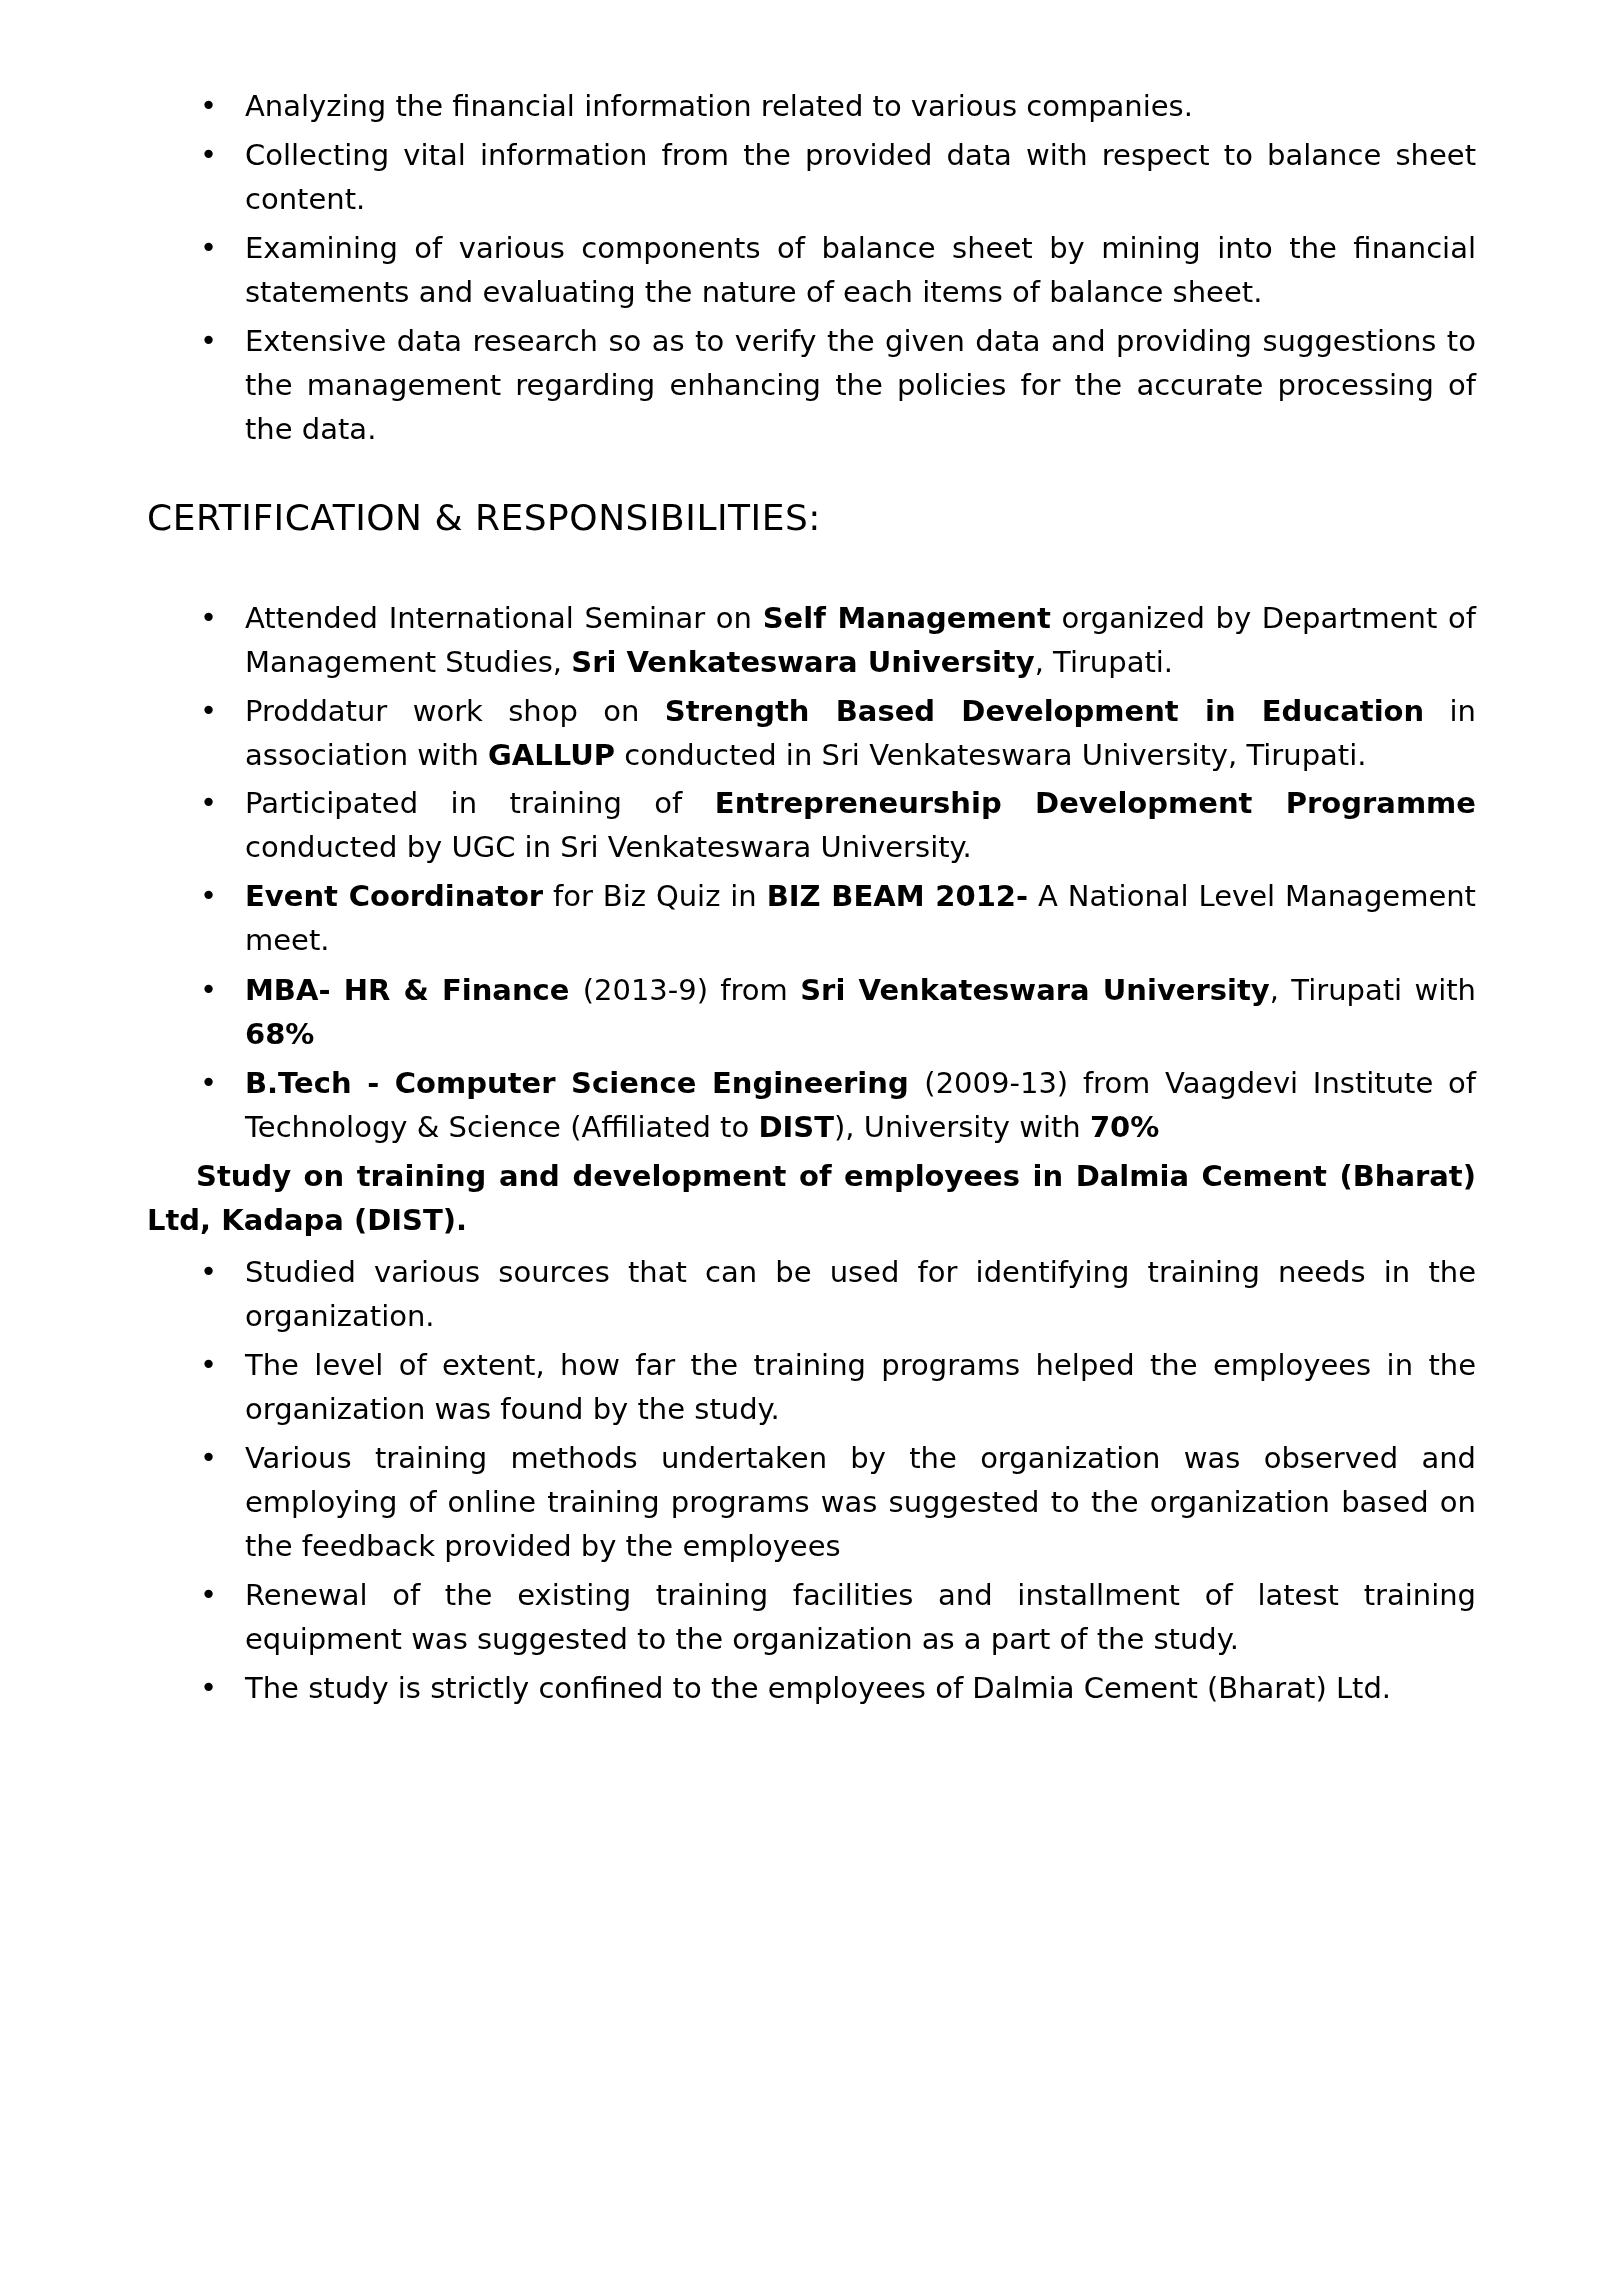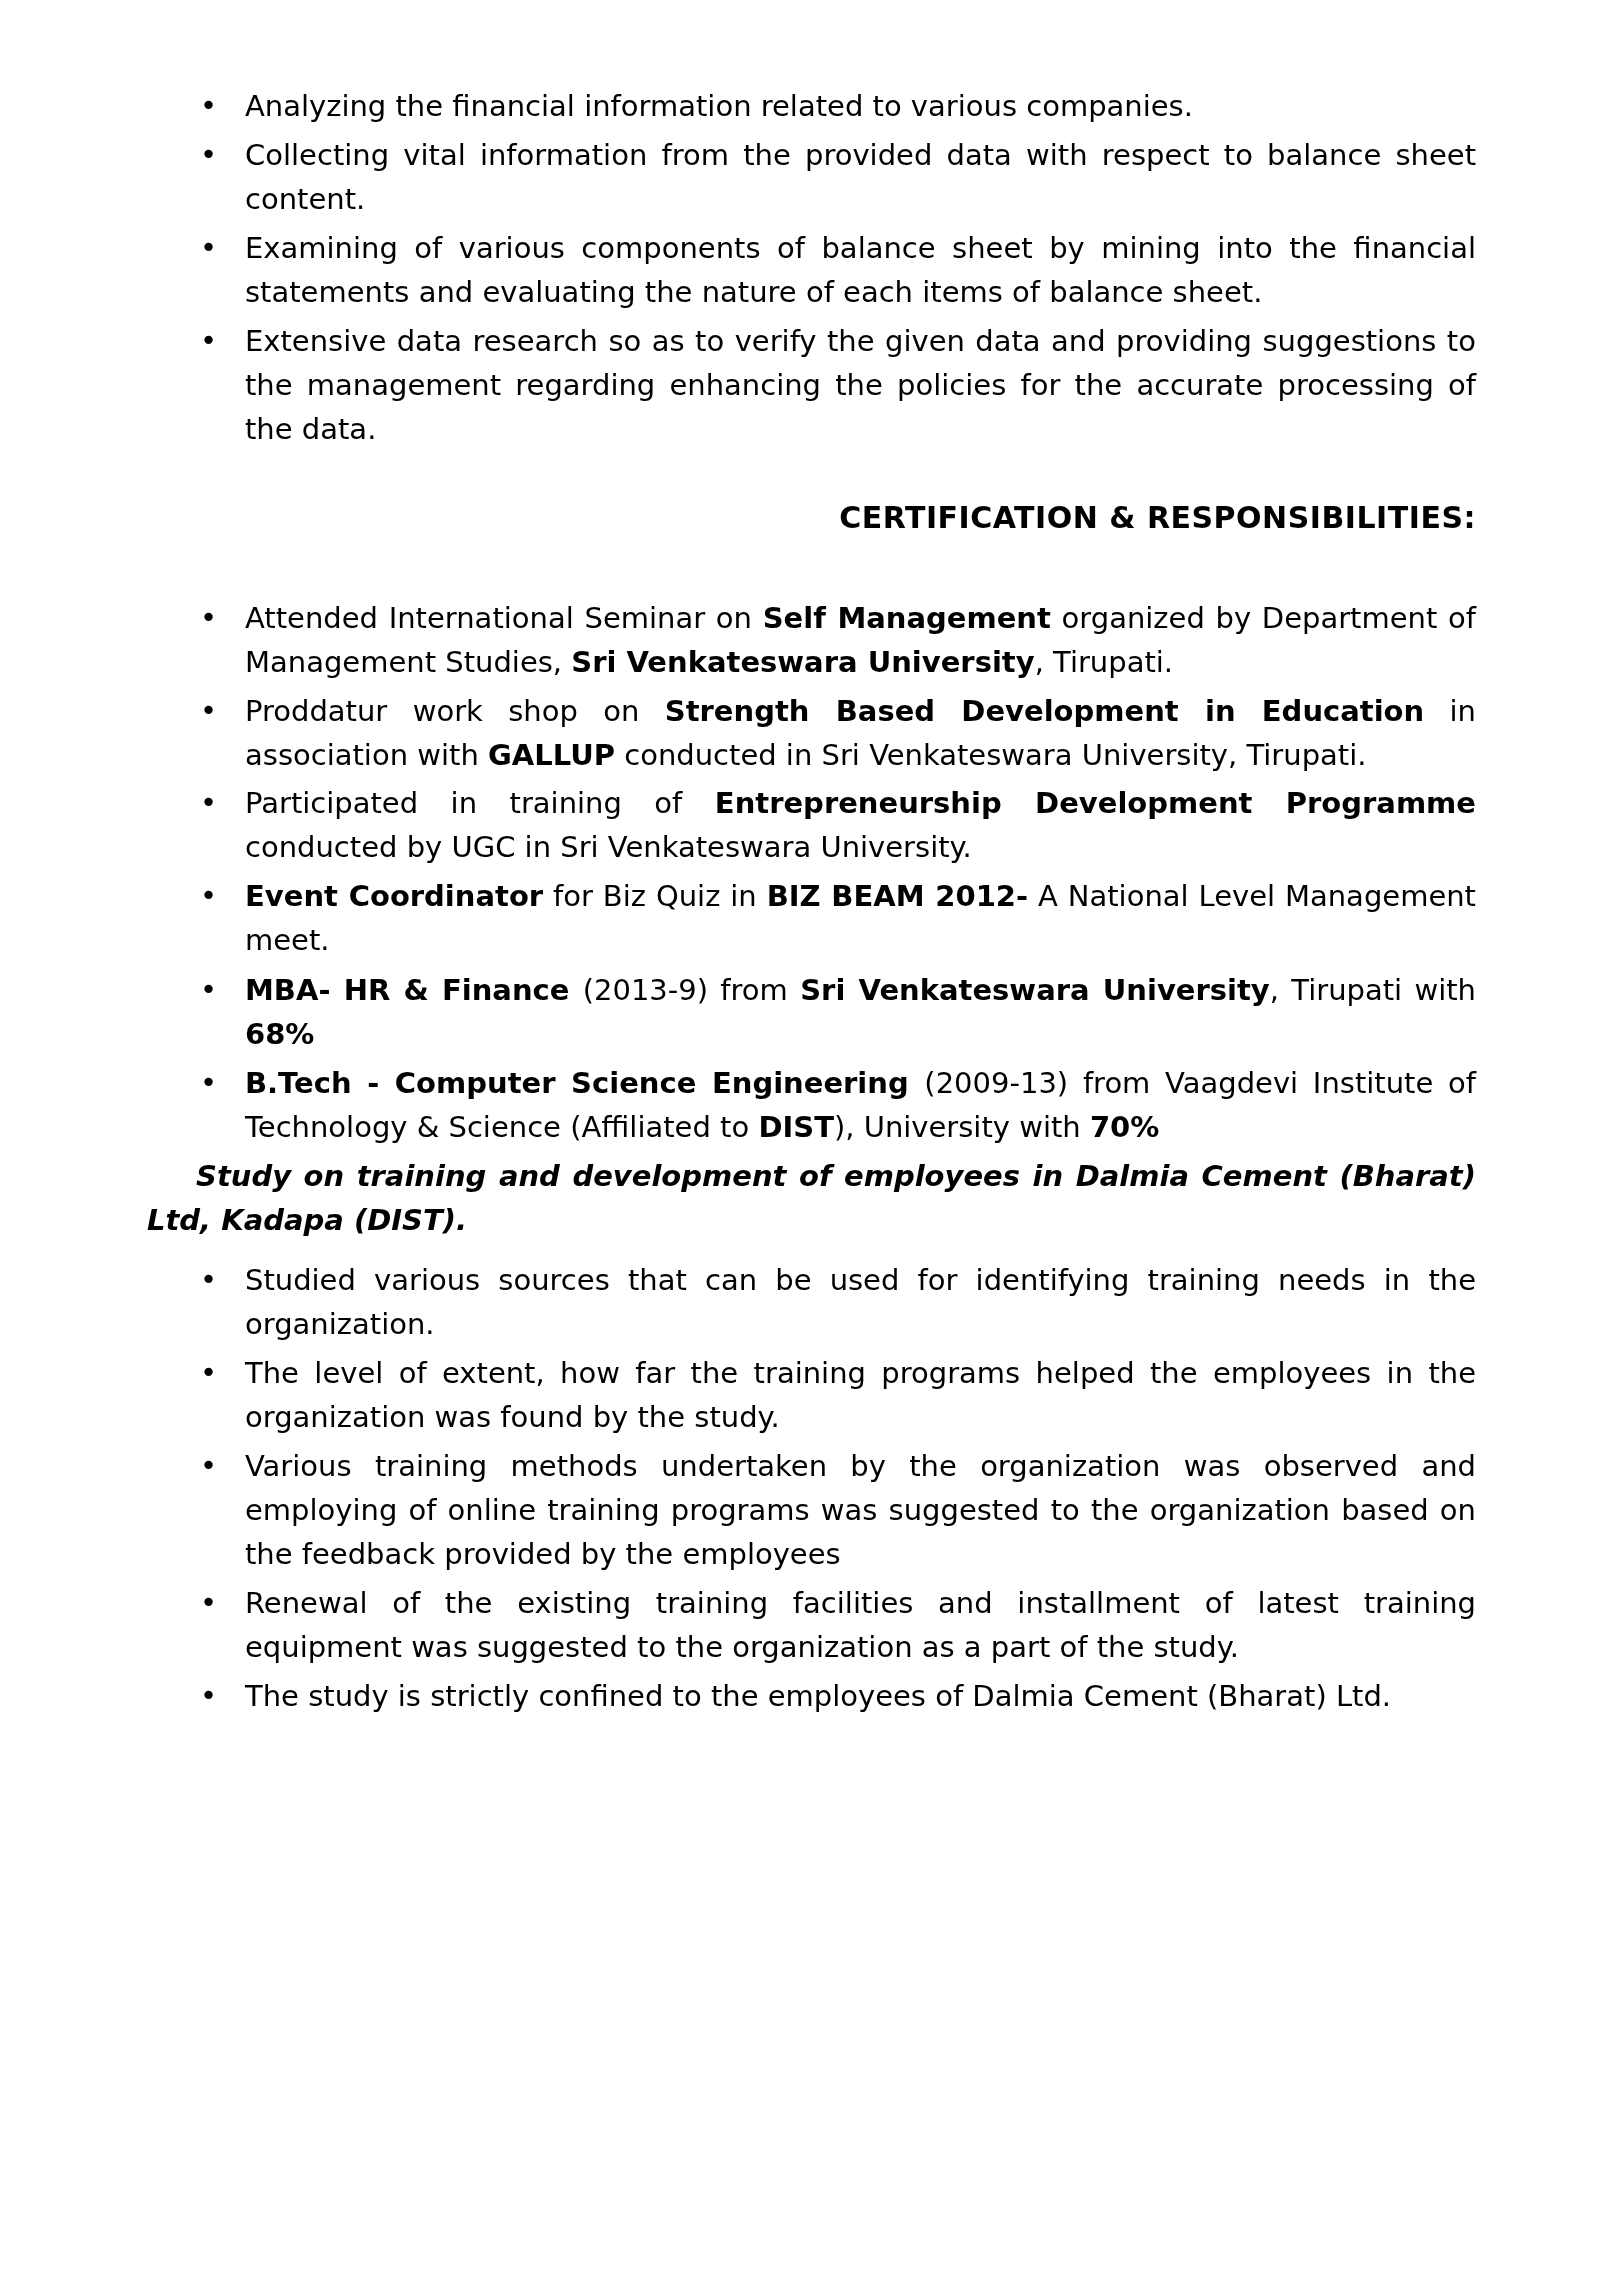--- a/index.html
+++ b/index.html
@@ -22,37 +22,36 @@
   li { position: relative; margin-bottom: 4.9px; }
   .marker {
     position: absolute;
     left: -45px;
     top: -1px;
     text-align: left;
   }
   .li-text { display: block; }
   .b { font-weight: bold; }
   h2 {
-    font-size: 30px;
+    font-size: 36px;
     line-height: 43px;
     margin: 0;
-    font-weight: bold;
-    text-align: right;
+    font-weight: normal;
+    text-align: left;
     letter-spacing: 0.5px;
   }
   .mt-cert { margin-top: 45px; }
   .cert-list { margin-top: 57px; }
   .mt-edu { margin-top: 63px; }
   .edu-list { margin-top: 5.9px; }
   .mt-acad { margin-top: 78px; }
   .project-intro {
-    margin: 2px 0 16px 0;
+    margin: 2px 0 8px 0;
     font-weight: bold;
     text-indent: 49px;
-    font-style: italic;
   }
 </style>
 </head>
 <body>
 
 <div class="page">
 
   <ul>
     <li>
       <span class="marker">•</span>

